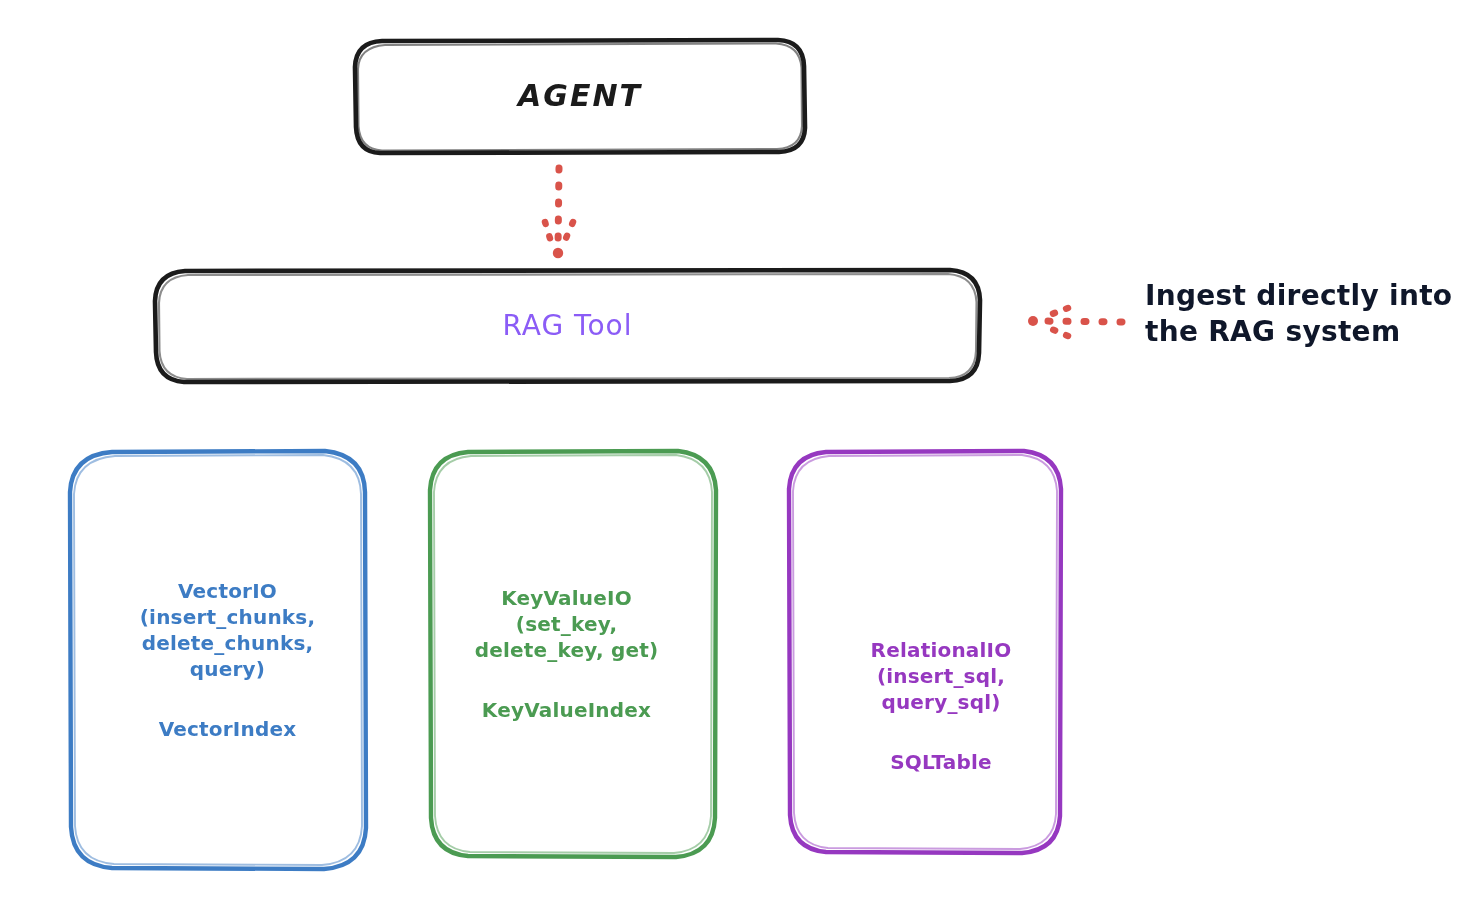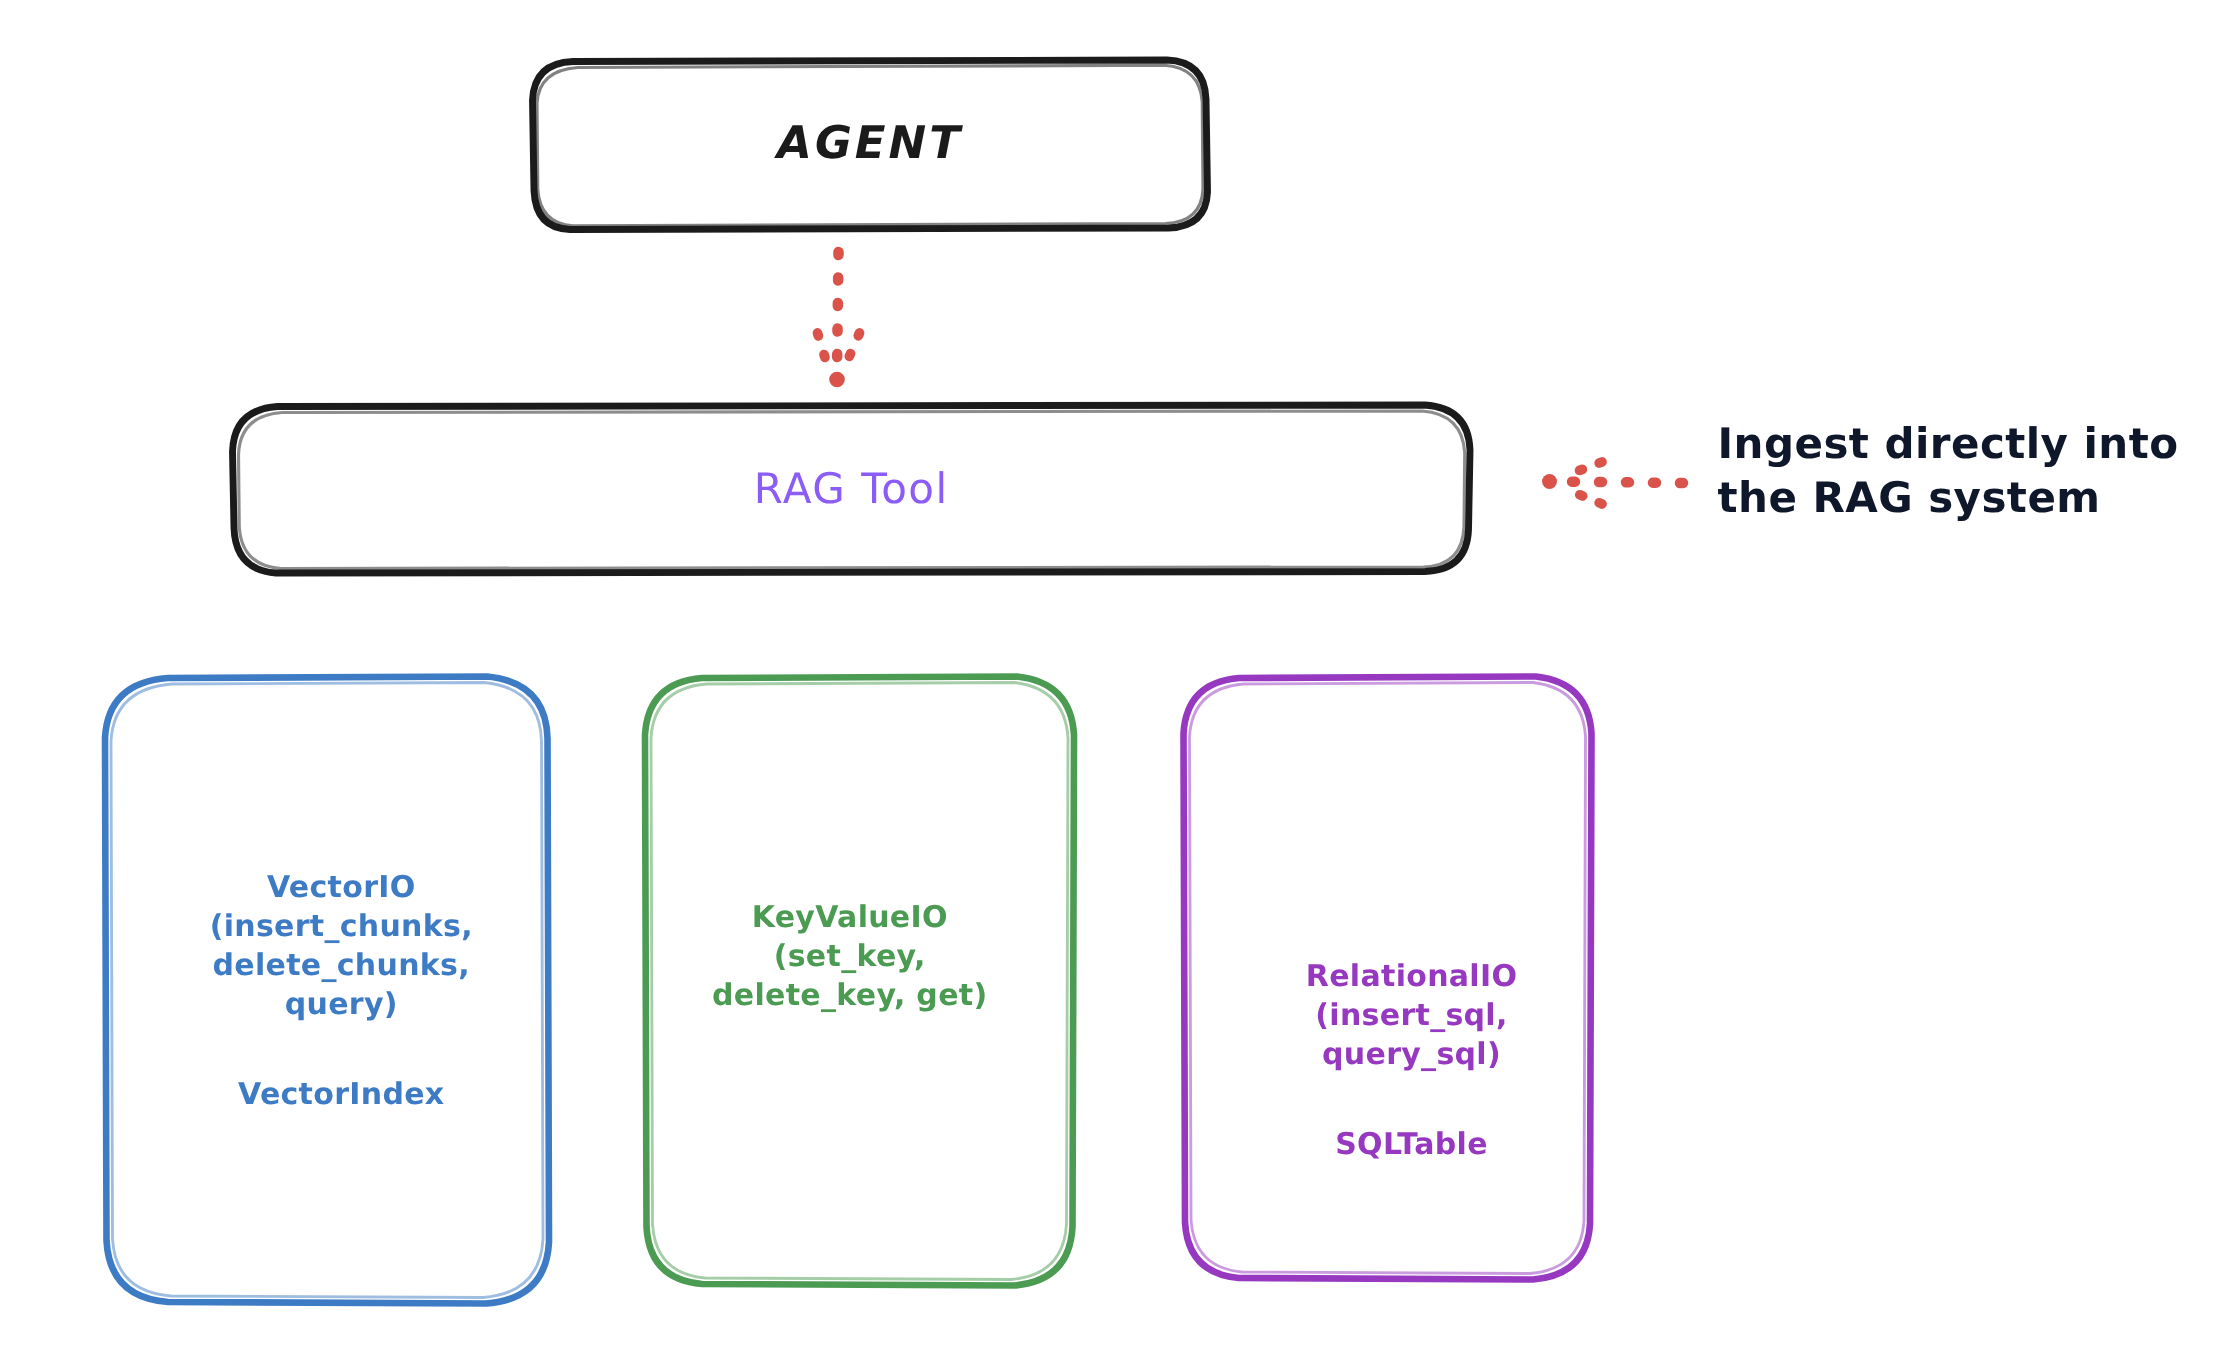--- a/index.html
+++ b/index.html
@@ -179,20 +179,21 @@
     <span class="node-label">VectorIndex</span>
   </div>
 </div>
 
 <div class="node io-node" id="keyvalueio-node">
   <div class="io-inner">
     <span class="node-label">KeyValueIO
 (set_key,
 delete_key, get)</span>
     <span class="io-gap"></span>
+    <span class="node-label">KeyValueIndex</span>
   </div>
 </div>
 
 <div class="node io-node" id="relationalio-node">
   <div class="io-inner">
     <span class="node-label">RelationalIO
 (insert_sql,
 query_sql)</span>
     <span class="io-gap"></span>
     <span class="node-label">SQLTable</span>

